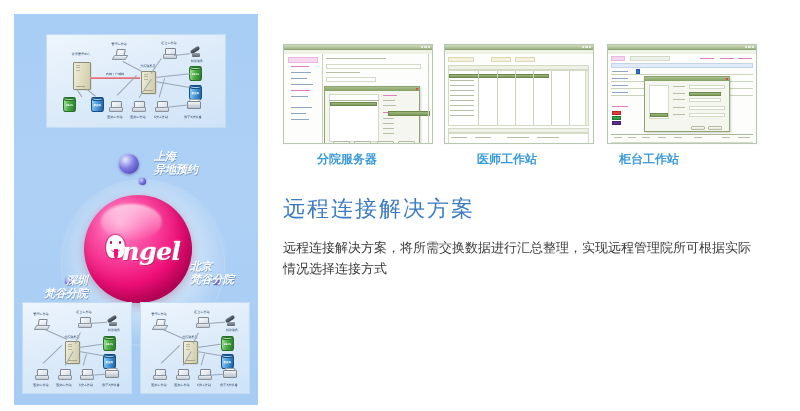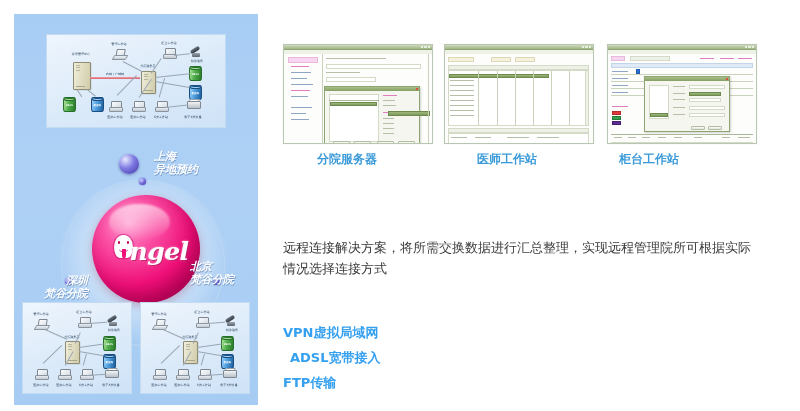--- a/index.html
+++ b/index.html
@@ -79,21 +79,21 @@
   
   .orbit{
     position:absolute;left:47px;top:168px;width:164px;height:164px;border-radius:50%;
     border:1px solid #bcd8f2;box-sizing:border-box;
   }
   .glow{
     position:absolute;left:44px;top:165px;width:170px;height:170px;border-radius:50%;
     background:radial-gradient(circle at 50% 45%,rgba(255,255,255,.55) 30%,rgba(255,255,255,0) 68%);
   }
   .logo-ball{
-    position:absolute;left:78px;top:181px;width:108px;height:108px;border-radius:50%;
+    position:absolute;left:70px;top:181px;width:108px;height:108px;border-radius:50%;
     background:
       radial-gradient(circle at 34% 26%,#ff9ed2 0%,#fb4fa4 26%,#ef0f78 58%,#c10058 82%,#8e0040 100%);
     box-shadow:0 3px 10px rgba(120,0,60,.28), inset -6px -8px 16px rgba(120,0,60,.35);
   }
   .logo-ball .sheen{
     position:absolute;left:16%;top:8%;width:56%;height:34%;border-radius:50%;
     background:linear-gradient(180deg,rgba(255,255,255,.62),rgba(255,255,255,0));
     filter:blur(1px);
   }
   .logo-word{
@@ -539,21 +539,17 @@
       <div class="stxt" style="left:114px;top:83px;width:8px;"></div>
       <div class="stxt" style="left:130px;top:83px;width:12px;"></div>
       <div class="sblock w" style="left:3px;top:88px;width:142px;height:3px;"></div>
     </div>
   </div>
 
   <div class="cap" style="left:317px;">分院服务器</div>
   <div class="cap" style="left:477px;">医师工作站</div>
   <div class="cap" style="left:619px;">柜台工作站</div>
 
+  <div class="heading">远程连接解决方案</div>
   <div class="para">远程连接解决方案，将所需交换数据进行汇总整理，实现远程管理院所可根据实际情况选择连接方式</div>
 
-  <div class="bullets">
-    <div class="bullet">VPN虚拟局域网</div>
-    <div class="bullet i">ADSL宽带接入</div>
-    <div class="bullet">FTP传输</div>
-  </div>
 
 </div>
 
 </body></html>

